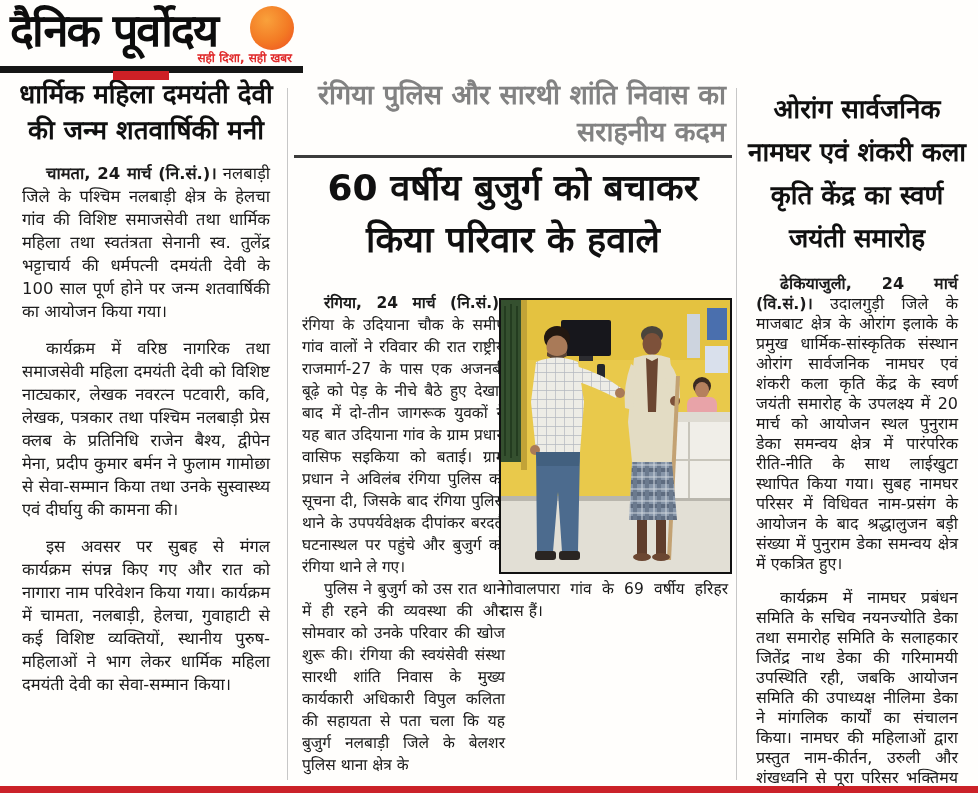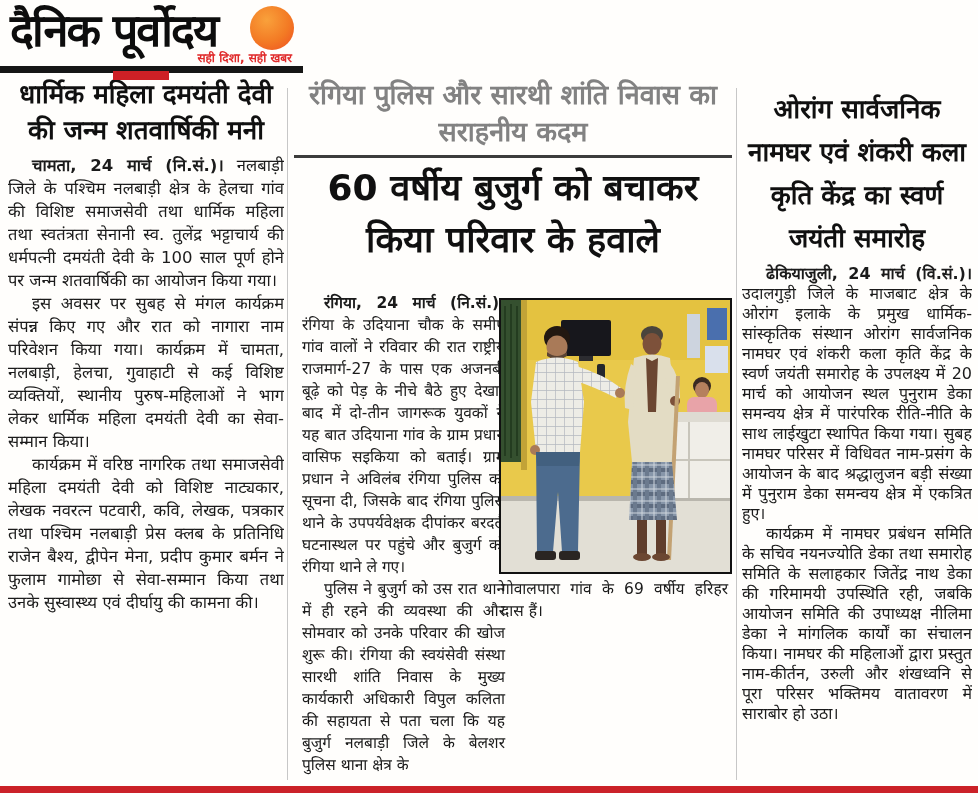--- a/index.html
+++ b/index.html
@@ -23,27 +23,27 @@
   .col-right{left:742px;top:88px;width:230px;height:702px;}
   .vrule{position:absolute;top:88px;width:1px;height:692px;background:#c7c7c7;}
   .vrule-1{left:287px;}
   .vrule-2{left:736px;}
   .bottom-rule{position:absolute;left:0;top:786px;width:978px;height:7px;background:#cb2127;}
 
   
   .headline{font-weight:800;color:#101010;text-align:center;}
   .hl-left{font-size:26px;line-height:36px;margin:2px 0 6px 0;}
   .hl-right{font-size:26px;line-height:43px;margin:0 0 4px 0;}
-  .kicker-wrap{text-align:center;margin:0 0 4px 0;}
+  .kicker-wrap{text-align:right;margin:0 0 4px 0;}
   .kicker{display:inline-block;font-size:27px;line-height:37px;font-weight:800;color:#828282;
     border-bottom:3px solid #3c3c3c;padding:0 6px 5px 6px;}
   .hl-main{font-size:36px;line-height:52px;margin:4px 0 6px 0;}
 
   .body-text{text-align:justify;margin:0;}
-  .body-text p{margin:0;text-indent:24px;}
+  .body-text p{margin:14px;text-indent:24px;}
   .col-left .body-text{font-size:16.5px;line-height:23px;}
   .center-body{position:absolute;left:8px;top:216px;width:203px;font-size:15.5px;line-height:22px;text-align:justify;}
   .center-body p{margin:0;text-indent:22px;}
   .col-right .body-text{font-size:16px;line-height:20px;}
   .dateline{font-weight:800;}
 
   
   .photo-frame{position:absolute;left:205px;top:222px;width:229px;height:272px;border:2px solid #111;
     background:#e9c94b;overflow:hidden;}
   .photo-frame svg{display:block;width:100%;height:100%;}
@@ -64,22 +64,22 @@
   <div class="mast-bar"></div>
   <div class="mast-ribbon"></div>
 
   <div class="vrule vrule-1"></div>
   <div class="vrule vrule-2"></div>
 
   <div class="col col-left">
     <div class="headline hl-left">धार्मिक महिला दमयंती देवी की जन्म शतवार्षिकी मनी</div>
     <div class="body-text">
       <p><span class="dateline">चामता, 24 मार्च (नि.सं.)।</span> <span>नलबाड़ी जिले के पश्चिम नलबाड़ी क्षेत्र के हेलचा गांव की विशिष्ट समाजसेवी तथा धार्मिक महिला तथा स्वतंत्रता सेनानी स्व. तुलेंद्र भट्टाचार्य की धर्मपत्नी दमयंती देवी के 100 साल पूर्ण होने पर जन्म शतवार्षिकी का आयोजन किया गया।</span></p>
+      <p>कार्यक्रम में वरिष्ठ नागरिक तथा समाजसेवी महिला दमयंती देवी को विशिष्ट नाट्यकार, लेखक नवरत्न पटवारी, कवि, लेखक, पत्रकार तथा पश्चिम नलबाड़ी प्रेस क्लब के प्रतिनिधि राजेन बैश्य, द्वीपेन मेना, प्रदीप कुमार बर्मन ने फुलाम गामोछा से सेवा-सम्मान किया तथा उनके सुस्वास्थ्य एवं दीर्घायु की कामना की।</p>
       <p>इस अवसर पर सुबह से मंगल कार्यक्रम संपन्न किए गए और रात को नागारा नाम परिवेशन किया गया। कार्यक्रम में चामता, नलबाड़ी, हेलचा, गुवाहाटी से कई विशिष्ट व्यक्तियों, स्थानीय पुरुष-महिलाओं ने भाग लेकर धार्मिक महिला दमयंती देवी का सेवा-सम्मान किया।</p>
-      <p>कार्यक्रम में वरिष्ठ नागरिक तथा समाजसेवी महिला दमयंती देवी को विशिष्ट नाट्यकार, लेखक नवरत्न पटवारी, कवि, लेखक, पत्रकार तथा पश्चिम नलबाड़ी प्रेस क्लब के प्रतिनिधि राजेन बैश्य, द्वीपेन मेना, प्रदीप कुमार बर्मन ने फुलाम गामोछा से सेवा-सम्मान किया तथा उनके सुस्वास्थ्य एवं दीर्घायु की कामना की।</p>
     </div>
   </div>
 
   <div class="col col-center">
     <div class="kicker-wrap">
       <span class="kicker">रंगिया पुलिस और सारथी शांति निवास का सराहनीय कदम</span>
     </div>
     <div class="headline hl-main">60 वर्षीय बुजुर्ग को बचाकर किया परिवार के हवाले</div>
 
     <div class="center-body">

